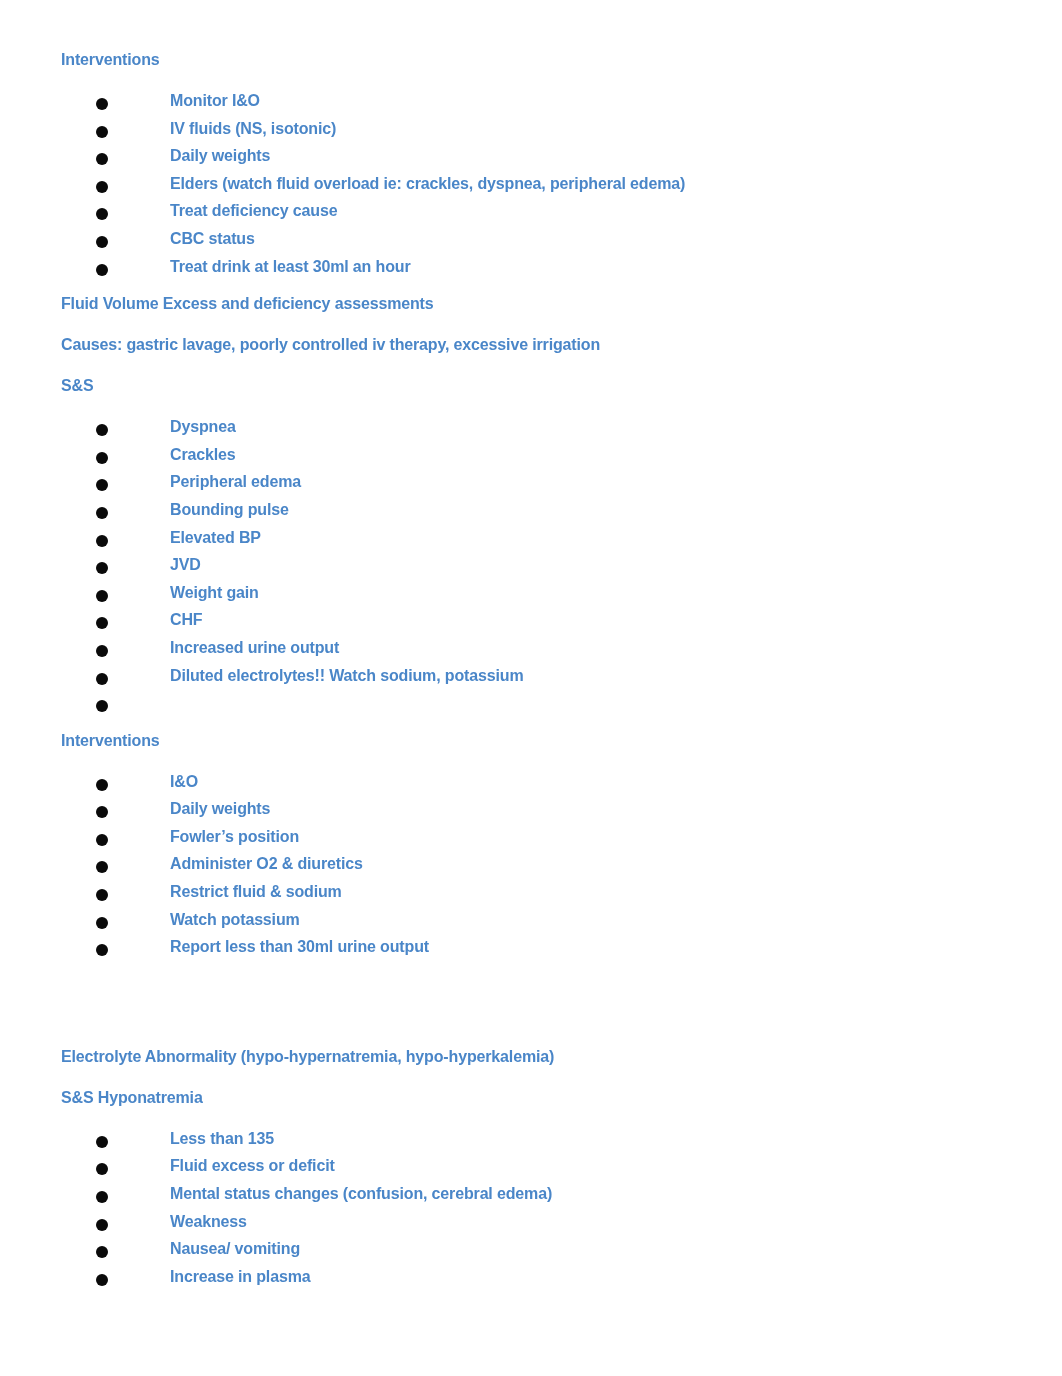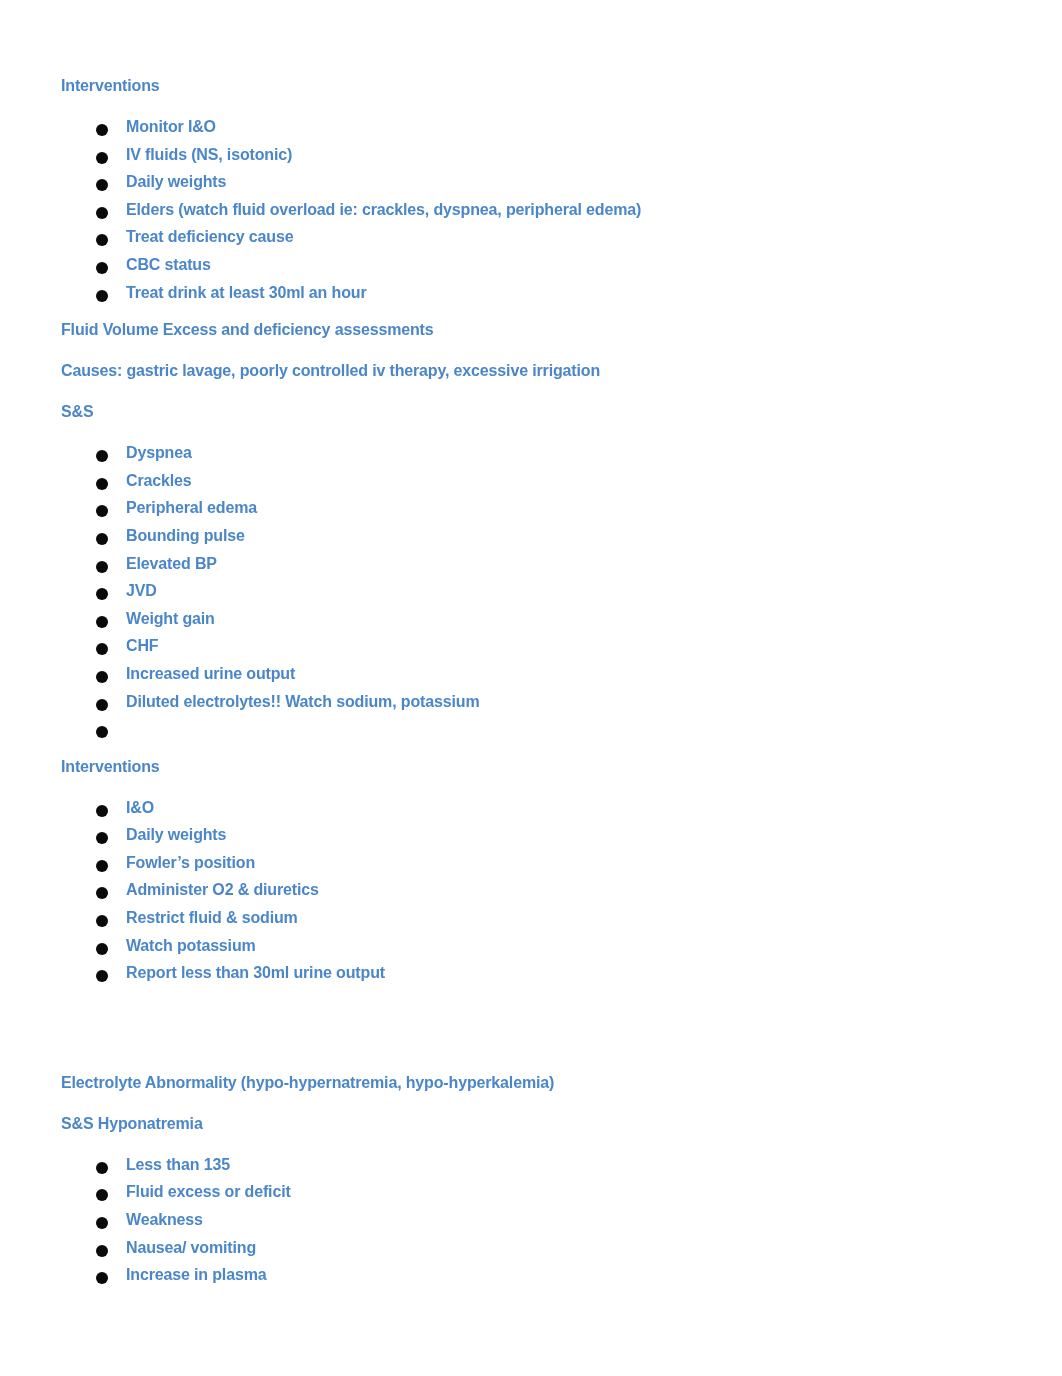--- a/index.html
+++ b/index.html
@@ -17,21 +17,21 @@
     position: relative;
     width: 1062px;
     height: 1376px;
     background: #ffffff;
     padding: 0;
     box-sizing: border-box;
   }
   .doc-body {
     position: absolute;
     left: 61px;
-    top: 76px;
+    top: 50px;
     width: 950px;
   }
 
   
   .para {
     color: #4a86c8;
     font-weight: bold;
     font-size: 16px;
     line-height: 20px;
     letter-spacing: -0.15px;
@@ -61,20 +61,21 @@
     left: 35px;
     top: 7px;
     width: 12px;
     height: 12px;
     background: #0a0a0a;
     border-radius: 50%;
     display: block;
   }
   ul.bullets li .li-text {
     display: inline-block;
+    margin-left: 44px;
   }
 
   
   .spacer-line {
     height: 20px;
     margin: 0 0 21px 0;
   }
 
   .gap-after-list-sm { height: 10px; }
 </style>
@@ -217,20 +218,24 @@
       <li>
         <span class="bullet-dot"></span>
         <span class="li-text">Less than 135</span>
       </li>
       <li>
         <span class="bullet-dot"></span>
         <span class="li-text">Fluid excess or deficit</span>
       </li>
       <li>
         <span class="bullet-dot"></span>
+        <span class="li-text">Mental status changes (confusion, cerebral edema)</span>
+      </li>
+      <li>
+        <span class="bullet-dot"></span>
         <span class="li-text">Weakness</span>
       </li>
       <li>
         <span class="bullet-dot"></span>
         <span class="li-text">Nausea/ vomiting</span>
       </li>
       <li>
         <span class="bullet-dot"></span>
         <span class="li-text">Increase in plasma</span>
       </li>

